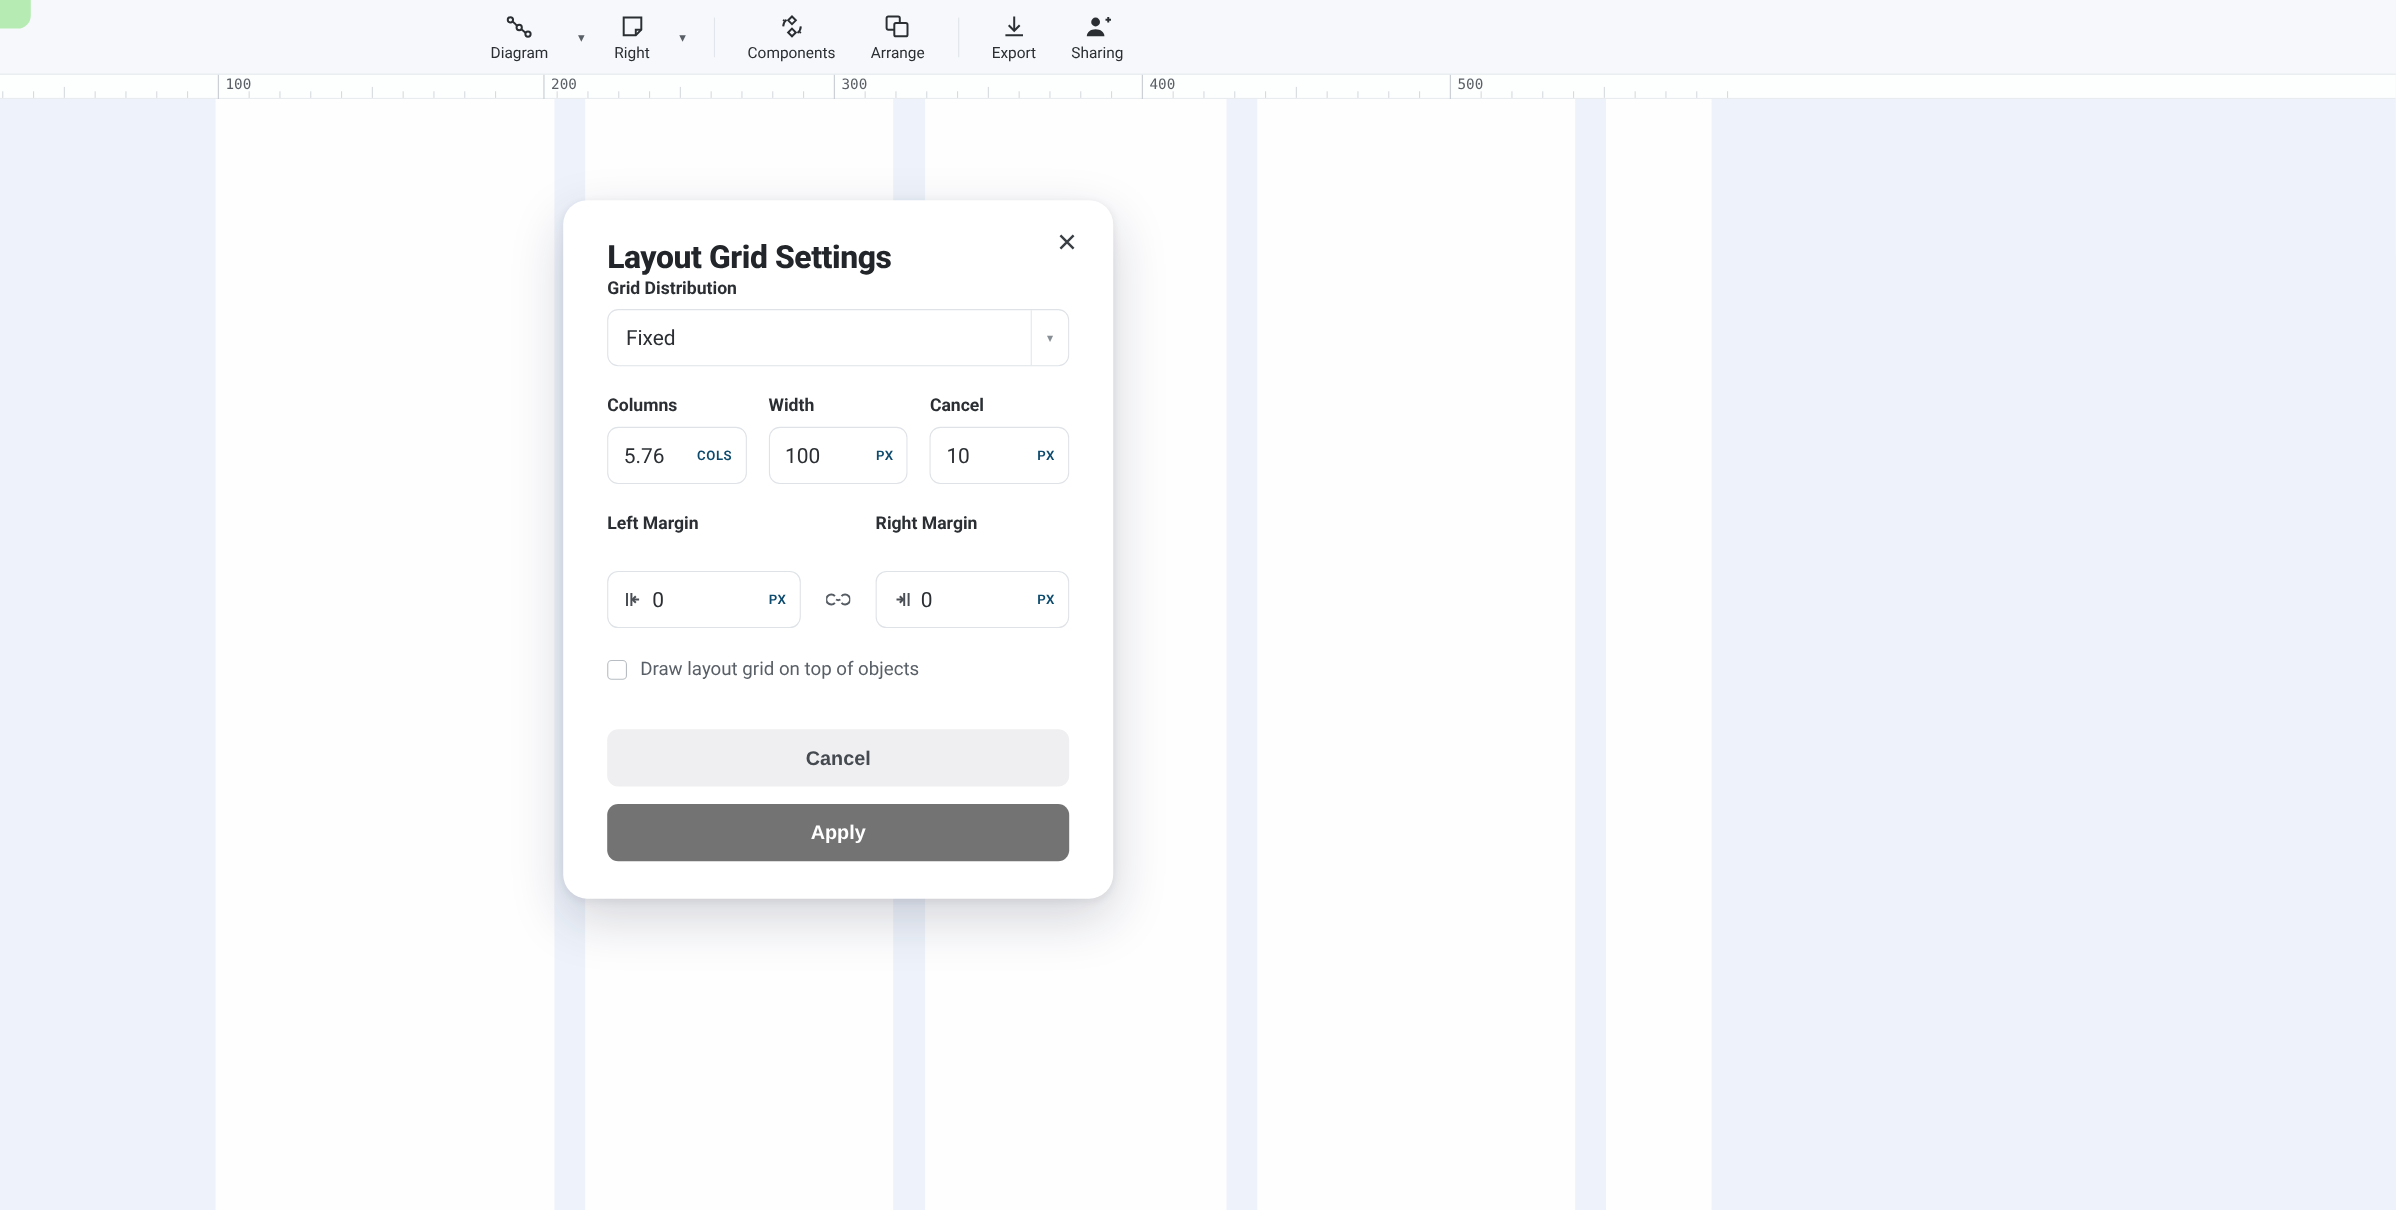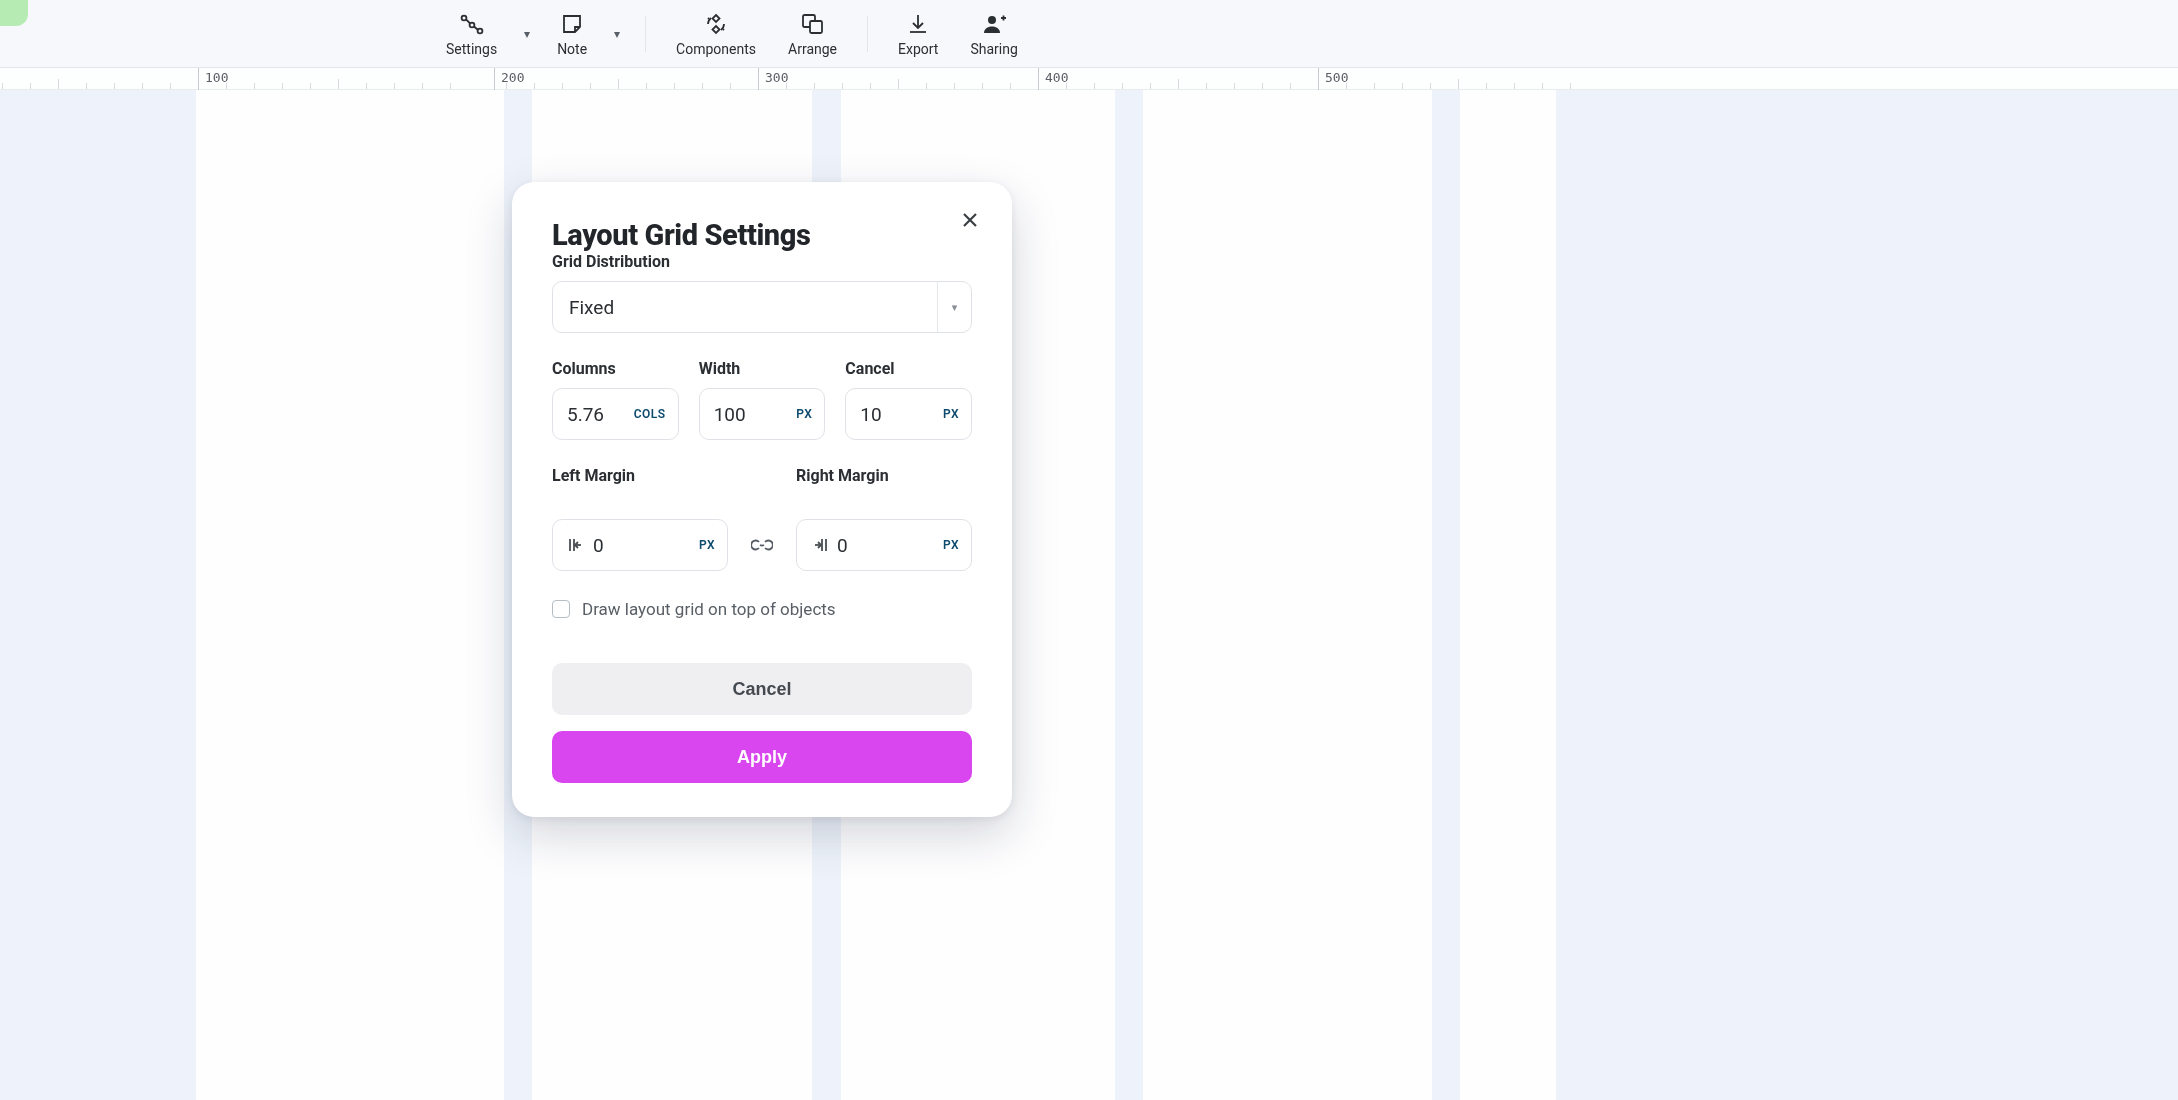--- a/index.html
+++ b/index.html
@@ -213,53 +213,53 @@
   .btn {
     height: 52px;
     padding: 0 28px;
     border-radius: 10px;
     border:none;
     font-size: 18px;
     font-weight: 600;
     cursor:pointer;
   }
   .btn-secondary { background:#efeff1; color:#444a50; }
-  .btn-primary { background:#d946ef; color:#fff; }
+  .btn-primary { background:#737373; color:#fff; }
 
   svg { display:block; }
 </style>
 </head>
 <body>
 
 <div class="green-blob"></div>
 
 <div class="toolbar">
 
   <div class="tool-item">
     <span class="ic">
       <svg width="26" height="22" viewBox="0 0 26 22" fill="none" stroke="#2b2f33" stroke-width="1.8">
         <circle cx="5" cy="5" r="2.4"></circle>
           <circle cx="13" cy="12" r="2.4"></circle>
           <circle cx="21" cy="18" r="2.4"></circle>
         <path d="M7 6.5 Q10 9 11 10.5"></path>
           <path d="M15 13.5 Q18 16 19 17"></path>
       </svg>
     </span>
-    <span class="lbl">Settings</span>
+    <span class="lbl">Diagram</span>
   </div>
   <div class="caret">▾</div>
 
   <div class="tool-item">
     <span class="ic">
       <svg width="24" height="24" viewBox="0 0 24 24" fill="none" stroke="#2b2f33" stroke-width="1.8">
         <path d="M4 4h16v11l-5 5H4z"></path>
           <path d="M15 20v-5h5"></path>
       </svg>
     </span>
-    <span class="lbl">Note</span>
+    <span class="lbl">Right</span>
   </div>
   <div class="caret">▾</div>
 
   <div class="tb-sep"></div>
 
   <div class="tool-item">
     <span class="ic">
       <svg width="24" height="24" viewBox="0 0 24 24" fill="none" stroke="#2b2f33" stroke-width="1.8">
         <path d="M12 3l3.5 3.5L12 10 8.5 6.5z"></path>
         <path d="M12 3l3.5 3.5L12 10 8.5 6.5z" transform="translate(0,11)"></path>

